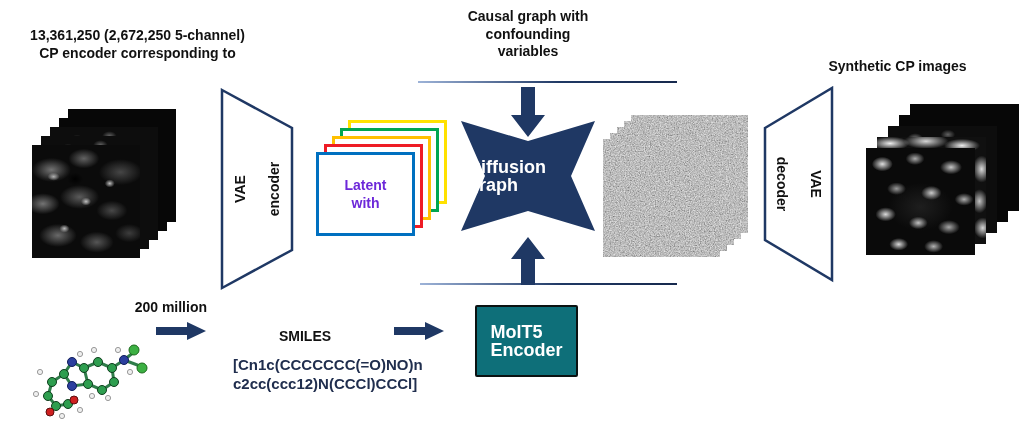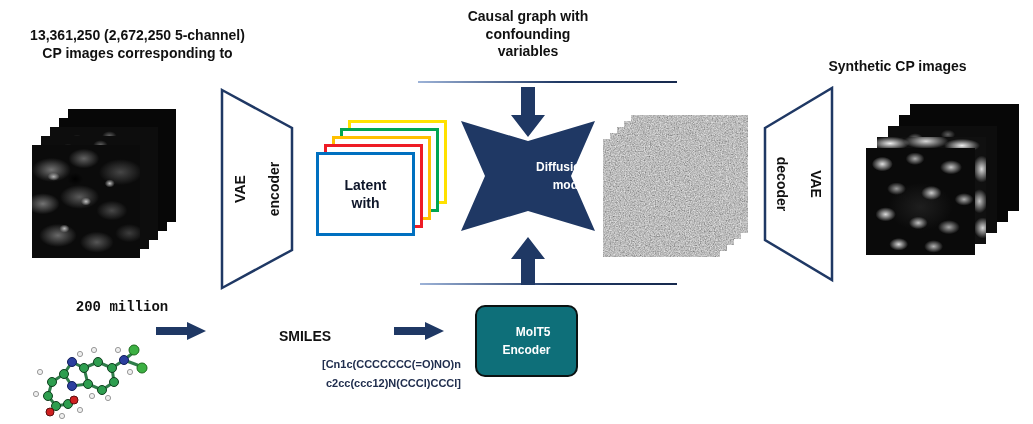--- a/index.html
+++ b/index.html
@@ -2,21 +2,21 @@
 <html><head>
 <meta charset="utf-8">
 <style>
   html,body{margin:0;padding:0;background:#ffffff;}
   #canvas{
     position:relative;width:1033px;height:424px;background:#ffffff;overflow:hidden;
     font-family:"Liberation Sans",sans-serif;font-weight:bold;color:#1a1a1a;
   }
   .abs{position:absolute;}
   .caption{font-size:14px;line-height:17.5px;text-align:center;color:#111;}
-  .cap-left{text-align:center;font-family:Liberation Mono, monospace;}
+  .cap-left{text-align:right;}
   
   .stack-layer{position:absolute;}
   .cells-a{
     background-color:#0b0b0b;
     background-image:
       radial-gradient(ellipse 26px 16px at 18% 22%, rgba(150,150,150,.75), rgba(70,70,70,.30) 60%, transparent 75%),
       radial-gradient(ellipse 22px 14px at 48% 12%, rgba(135,135,135,.70), transparent 70%),
       radial-gradient(ellipse 30px 18px at 82% 24%, rgba(118,118,118,.55), transparent 72%),
       radial-gradient(ellipse 24px 15px at 10% 52%, rgba(160,160,160,.70), transparent 70%),
       radial-gradient(ellipse 28px 17px at 44% 46%, rgba(140,140,140,.62), transparent 70%),
@@ -65,40 +65,40 @@
   }
   .cells-dim{
     background-color:#0d0d0d;
     background-image:
       radial-gradient(ellipse 10px 7px at 25% 12%, rgba(220,220,220,.55), transparent 80%),
       radial-gradient(ellipse 9px 6px at 55% 8%, rgba(200,200,200,.45), transparent 80%),
       radial-gradient(ellipse 20px 12px at 40% 45%, rgba(255,255,255,.08), transparent 75%),
       radial-gradient(ellipse 18px 12px at 70% 70%, rgba(255,255,255,.06), transparent 75%);
   }
   .latent-sq{position:absolute;width:99px;height:84px;background:#ffffff;box-sizing:border-box;}
-  .latent-label{font-size:14px;line-height:18px;text-align:center;color:#0f172a;}
+  .latent-label{font-size:14px;line-height:18px;text-align:center;color:#6d28d9;}
   .vtext{font-size:14px;line-height:17px;text-align:center;color:#111;white-space:pre-line;}
-  .white-label{font-size:12px;line-height:18px;text-align:right;color:#ffffff;}
+  .white-label{font-size:18px;line-height:18px;text-align:left;color:#ffffff;}
   .hline{position:absolute;height:2px;background:linear-gradient(to right,#9db3d8,#1f3864 55%,#17294d);}
-  .smiles-body{font-size:11px;line-height:19px;text-align:right;color:#202e4e;}
+  .smiles-body{font-size:15px;line-height:19px;text-align:left;color:#202e4e;}
   .molt5{
     position:absolute;left:475px;top:305px;width:103px;height:72px;box-sizing:border-box;
-    background:#0e6f79;border:2.5px solid #0b1212;border-radius:10px;
+    background:#0e6f79;border:2.5px solid #0b1212;border-radius:2px;
     display:flex;flex-direction:column;align-items:center;justify-content:center;
   }
   svg{display:block;}
 </style>
 </head>
 <body>
 
 <div id="canvas">
 
   <div class="abs caption" style="left:0;top:27px;width:275px;">
     <div>13,361,250 (2,672,250 5-channel)</div>
-    <div>CP images corresponding to</div>
+    <div>CP encoder corresponding to</div>
   </div>
 
   <div>
     <div class="stack-layer cells-dark" style="left:68px;top:109px;width:108px;height:113px;"></div>
     <div class="stack-layer cells-dark" style="left:59px;top:118px;width:108px;height:113px;"></div>
     <div class="stack-layer cells-dim" style="left:50px;top:127px;width:108px;height:113px;"></div>
     <div class="stack-layer cells-dim" style="left:41px;top:136px;width:108px;height:113px;"></div>
     <div class="stack-layer cells-a" style="left:32px;top:145px;width:108px;height:113px;"></div>
   </div>
 
@@ -134,21 +134,21 @@
 
   <svg class="abs" style="left:511px;top:87px;" width="34" height="50" viewBox="0 0 34 50">
     <polygon points="10,0 24,0 24,28 34,28 17,50 0,28 10,28" fill="#1f3864"></polygon>
   </svg>
 
   <svg class="abs" style="left:458px;top:118px;" width="140" height="116" viewBox="0 0 140 116">
     <polygon points="3,3 70,23 137,3 113,58 137,113 70,93 3,113 27,58" fill="#1f3864"></polygon>
   </svg>
   <div class="abs white-label" style="left:468px;top:158px;width:120px;">
     <div>Diffusion</div>
-    <div>model</div>
+    <div>graph</div>
   </div>
 
   <svg class="abs" style="left:511px;top:237px;" width="34" height="48" viewBox="0 0 34 48">
     <polygon points="17,0 34,22 24,22 24,48 10,48 10,22 0,22" fill="#1f3864"></polygon>
   </svg>
 
   <div>
     <svg class="abs" style="left:631px;top:115px;" width="117" height="118">
       <filter id="nz4">
           <feTurbulence type="fractalNoise" baseFrequency="0.8" numOctaves="3" seed="11"></feTurbulence>

